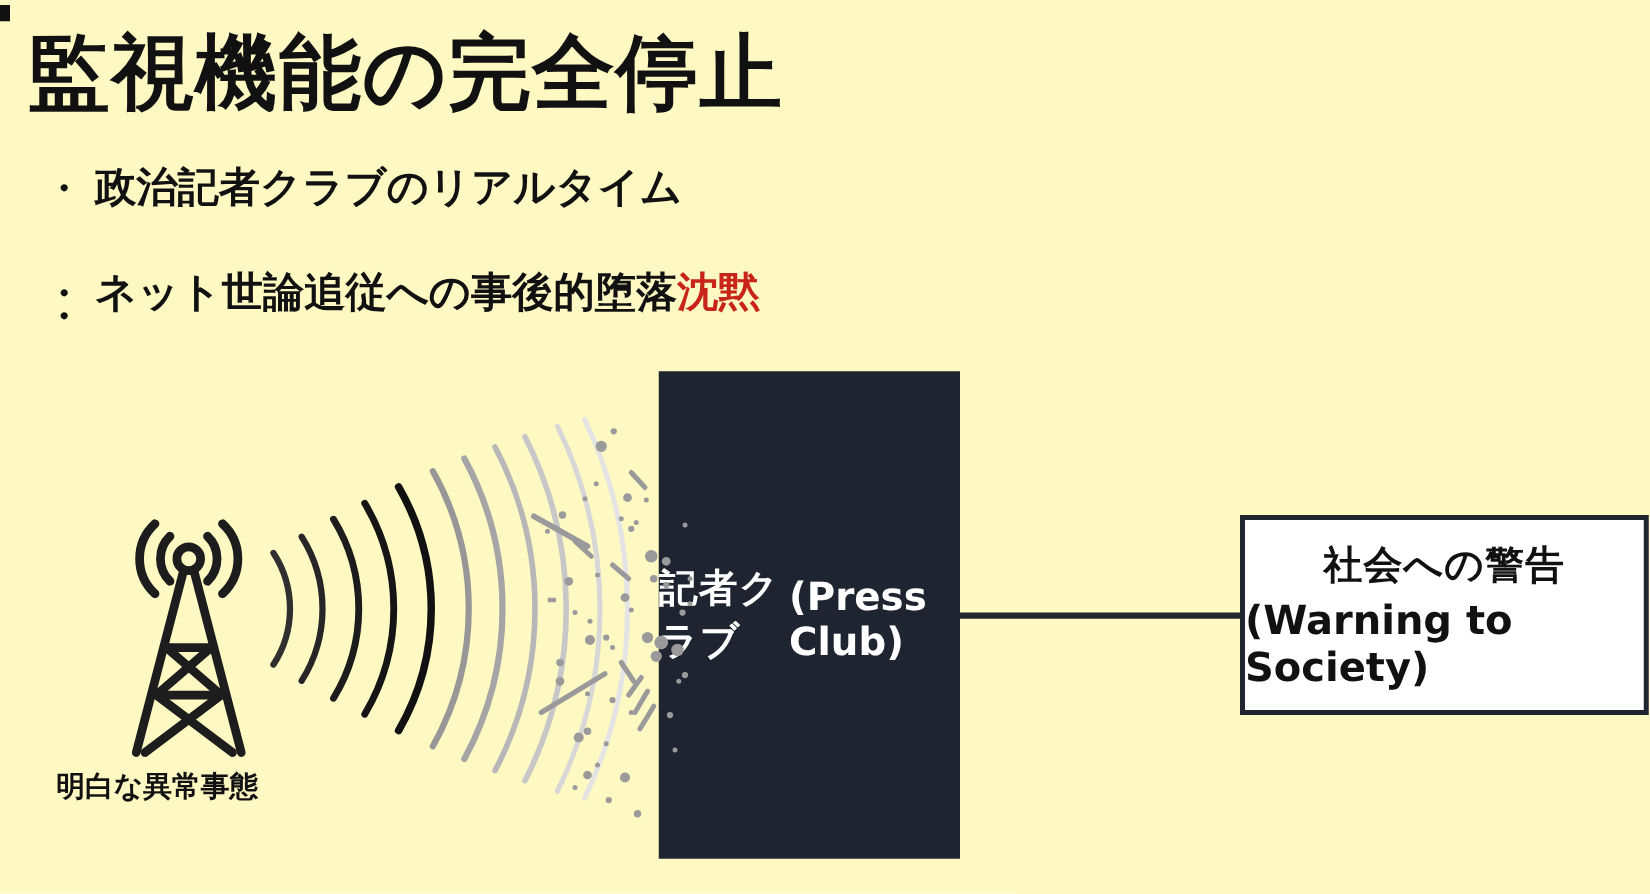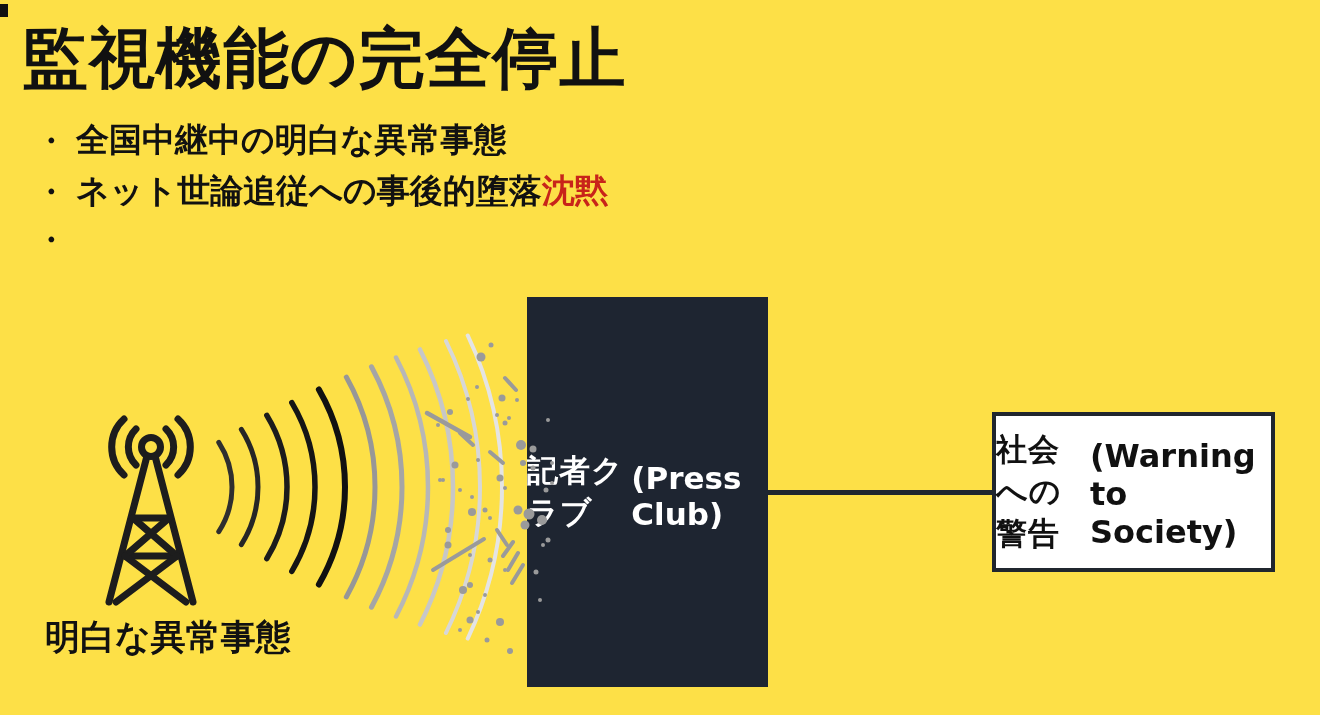--- a/index.html
+++ b/index.html
@@ -1,69 +1,69 @@
 <!DOCTYPE html>
 <html><head>
 <meta charset="utf-8">
 <style>
   html,body{margin:0;padding:0;background:#fff;}
   .slide{
-    position:relative;width:1320px;height:715px;background:#fde047;overflow:hidden;
+    position:relative;width:1320px;height:715px;background:#fef9c3;overflow:hidden;
     font-family:"DejaVu Sans","Liberation Sans",sans-serif;
     --red:#c8241a;--ink:#111111;--box-bg:#1e2531;--line:#20262e;--gray:#9a9a9a;
   }
   .corner-artifact{position:absolute;left:0;top:4px;width:8px;height:13px;background:#111;}
   .title{
     position:absolute;left:22px;top:14px;margin:0;
     font-size:66px;font-weight:900;color:var(--ink);letter-spacing:1px;white-space:nowrap;
   }
   .bullets{position:absolute;left:36px;top:118px;margin:0;padding:0;list-style:none;}
   .bullets li{
     display:flex;align-items:baseline;height:51px;
     font-size:33px;font-weight:800;color:var(--ink);white-space:nowrap;
   }
   .bullets .marker{font-size:30px;margin-right:10px;}
-  .bullets .red{color:var(--red);}
+  .bullets .red{color:var(--red);margin-top:43px;}
   .overlay{position:absolute;left:0;top:0;width:1320px;height:715px;pointer-events:none;}
   .waves-layer{z-index:1;}
   .scatter-layer{z-index:3;}
   .tower-svg{position:absolute;left:88px;top:414px;width:126px;height:192px;color:#1d1d1d;z-index:1;}
   .tower-label{
     position:absolute;left:45px;top:614px;width:240px;
-    font-size:35px;font-weight:800;color:var(--ink);white-space:nowrap;
+    font-size:23px;font-weight:800;color:var(--ink);white-space:nowrap;
   }
   .press-box{
     position:absolute;left:527px;top:297px;width:241px;height:390px;
     background:var(--box-bg);z-index:2;
     display:flex;flex-direction:row;justify-content:center;align-items:center;
   }
   .press-box .jp{font-size:31px;font-weight:800;color:#fff;letter-spacing:1px;}
   .press-box .en{font-size:31px;font-weight:700;color:#fff;margin-top:8px;}
   .connector{position:absolute;left:768px;top:490px;width:224px;height:5px;background:var(--line);z-index:2;}
   .warning-box{
-    position:absolute;left:992px;top:412px;width:283px;height:160px;box-sizing:border-box;
+    position:absolute;left:992px;top:412px;width:327px;height:160px;box-sizing:border-box;
     background:#fff;border:4px solid var(--line);z-index:2;
-    display:flex;flex-direction:row;justify-content:center;align-items:center;
+    display:flex;flex-direction:column;justify-content:center;align-items:center;
   }
   .warning-box .jp{font-size:31px;font-weight:800;color:var(--ink);letter-spacing:1px;}
   .warning-box .en{font-size:32px;font-weight:800;color:var(--ink);margin-top:4px;}
 </style>
 </head>
 <body>
 
 <div class="slide" style="--red: #c8241a; --ink: #111111; --box-bg: #1e2531; --line: #20262e; --gray: #9a9a9a;">
 
   <div class="corner-artifact"></div>
 
   <h1 class="title">監視機能の完全停止</h1>
 
   <ul class="bullets">
     <li>
       <span class="marker">・</span>
-      <span>全国中継中の明白な異常事態</span>
+      <span>政治記者クラブのリアルタイム</span>
       <span class="red"></span>
     </li>
     <li>
       <span class="marker">・</span>
       <span>ネット世論追従への事後的堕落</span>
       <span class="red">沈黙</span>
     </li>
     <li>
       <span class="marker">・</span>
       <span class="red"></span>

